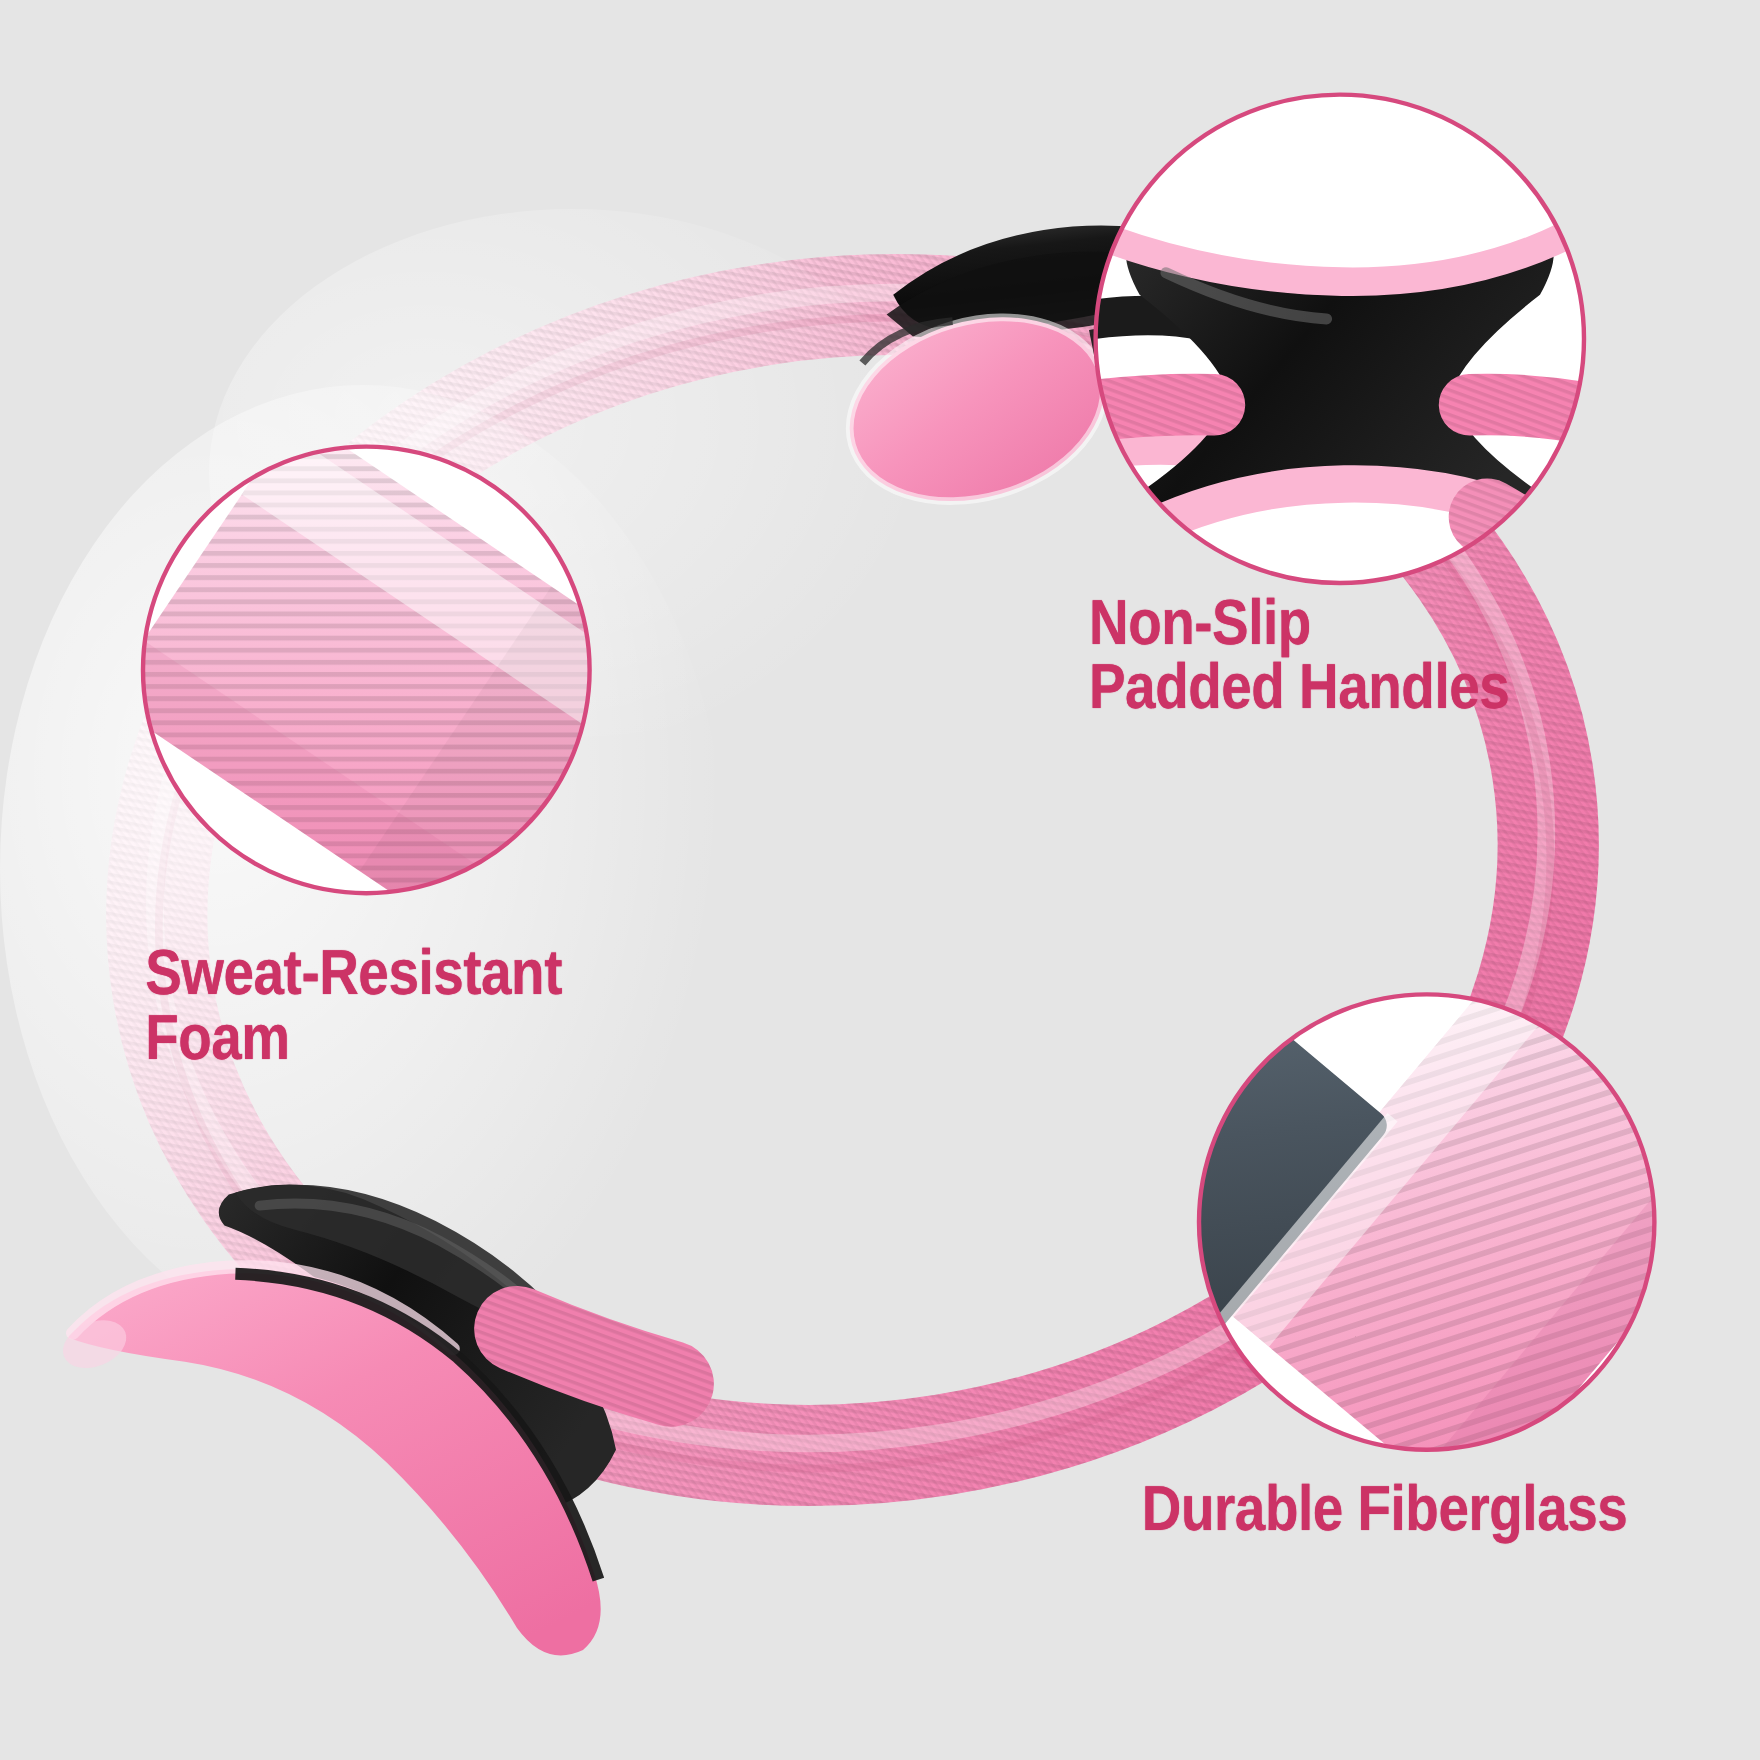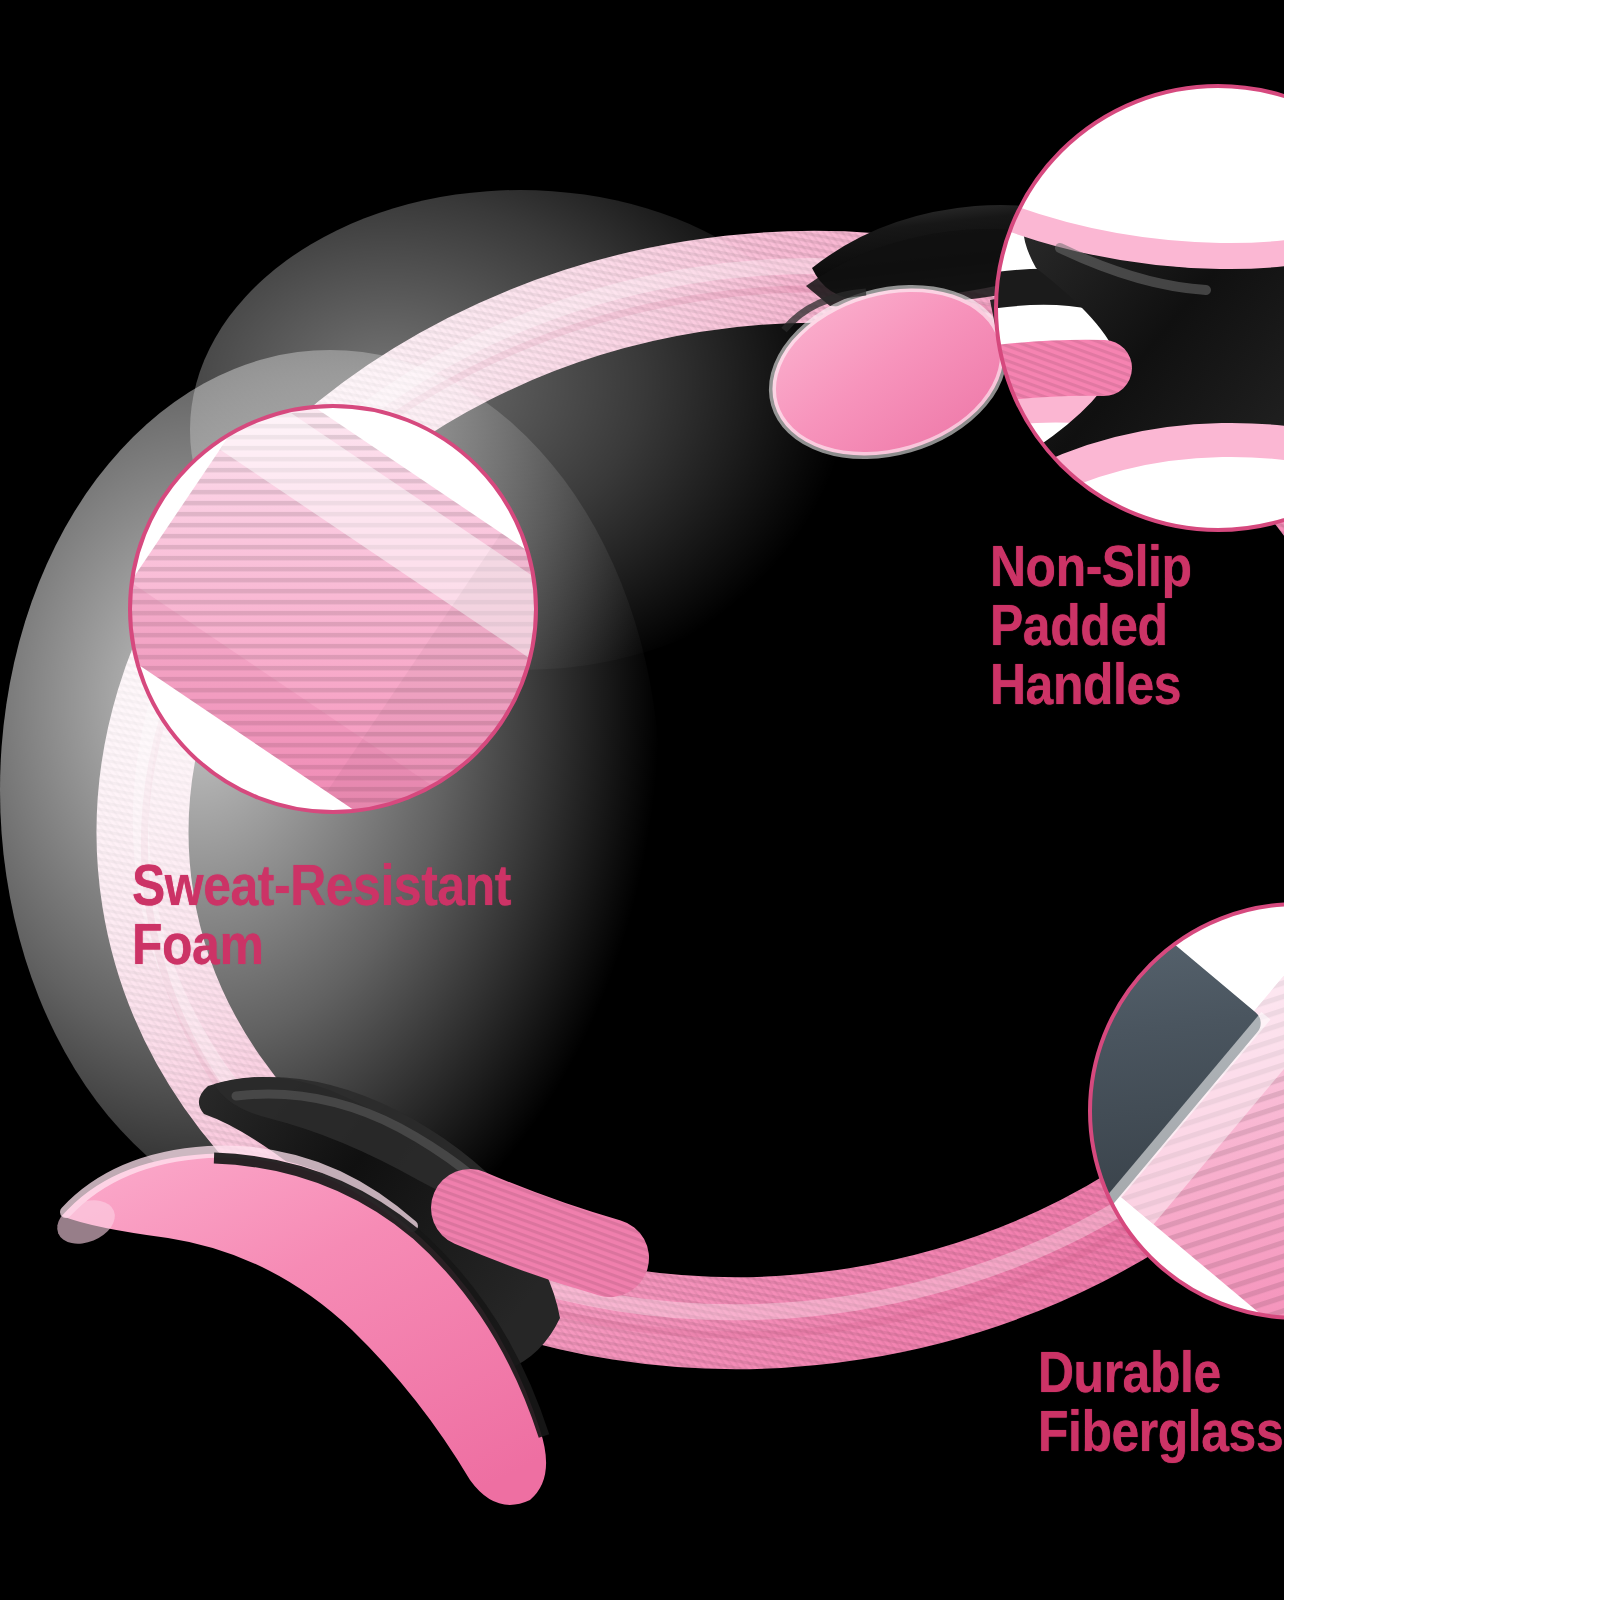--- a/index.html
+++ b/index.html
@@ -6,23 +6,23 @@
   html, body {
     margin: 0;
     padding: 0;
     background: #ffffff;
   }
   body {
     font-family: "Liberation Sans", sans-serif;
   }
   #stage {
     position: relative;
-    width: 1284px;
+    width: 1600px;
     height: 1600px;
-    background: #000000;
+    background: #e5e5e5;
     overflow: hidden;
   }
   .feature-label {
     position: absolute;
     font-family: "Liberation Sans", sans-serif;
     font-weight: bold;
     color: #CC3366;
     line-height: 1.02;
     letter-spacing: -0.5px;
     white-space: pre-line;

